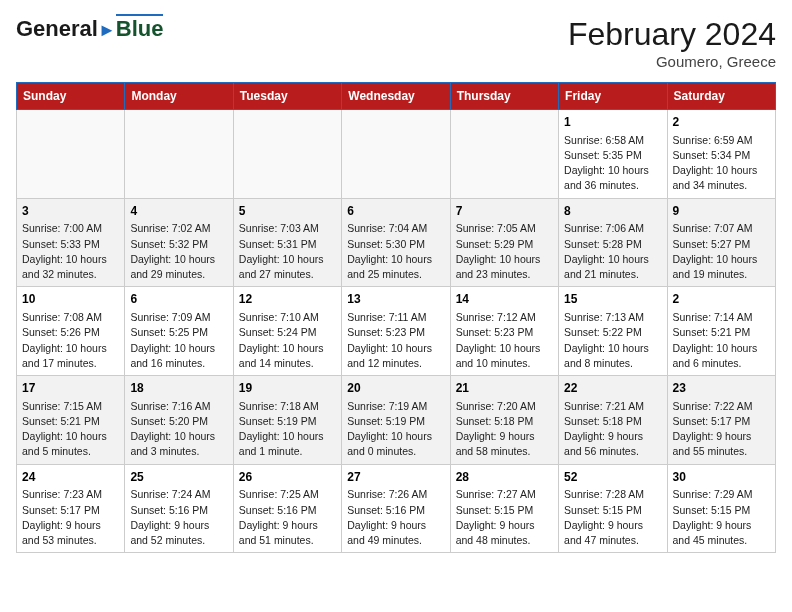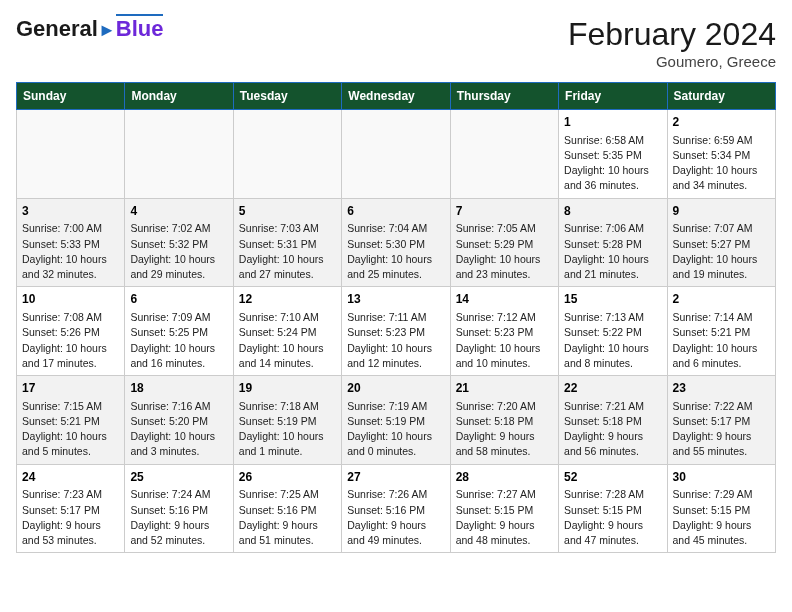--- a/index.html
+++ b/index.html
@@ -32,21 +32,21 @@
     .location {
       font-size: 15px;
       color: #444;
     }
     .calendar {
       width: 100%;
       border-collapse: collapse;
       font-size: 11px;
     }
     .calendar th {
-      background: #14532d;
+      background: #b91c1c;
       color: #fff;
       text-align: left;
       padding: 6px 6px;
       font-size: 12px;
       font-weight: bold;
       border: 1px solid #1e6bbf;
     }
     .calendar td {
       vertical-align: top;
       border: 1px solid #ccc;
@@ -78,21 +78,21 @@
 <body>
 
 <div class="header-area">
   <div class="logo">
     <div style="display:flex;align-items:center;">
       <span style="font-size:22px;font-weight:bold;color:#1a1a1a;">
         <span style="color:#1a1a1a;">General</span><span style="color:#1e6bbf; font-size:18px;">►</span>
       </span>
     </div>
     <div style="display:flex;align-items:center;margin-top:-2px;">
-      <span style="font-size:22px;font-weight:bold;color:#6d28d9;border-top:2px solid #1e6bbf;padding-top:0;">Blue</span>
+      <span style="font-size:22px;font-weight:bold;color:#14532d;border-top:2px solid #1e6bbf;padding-top:0;">Blue</span>
     </div>
   </div>
   <div class="title-area">
     <div class="month-title">February 2024</div>
     <div class="location">Goumero, Greece</div>
   </div>
 </div>
 
 <table class="calendar">
   <thead>

